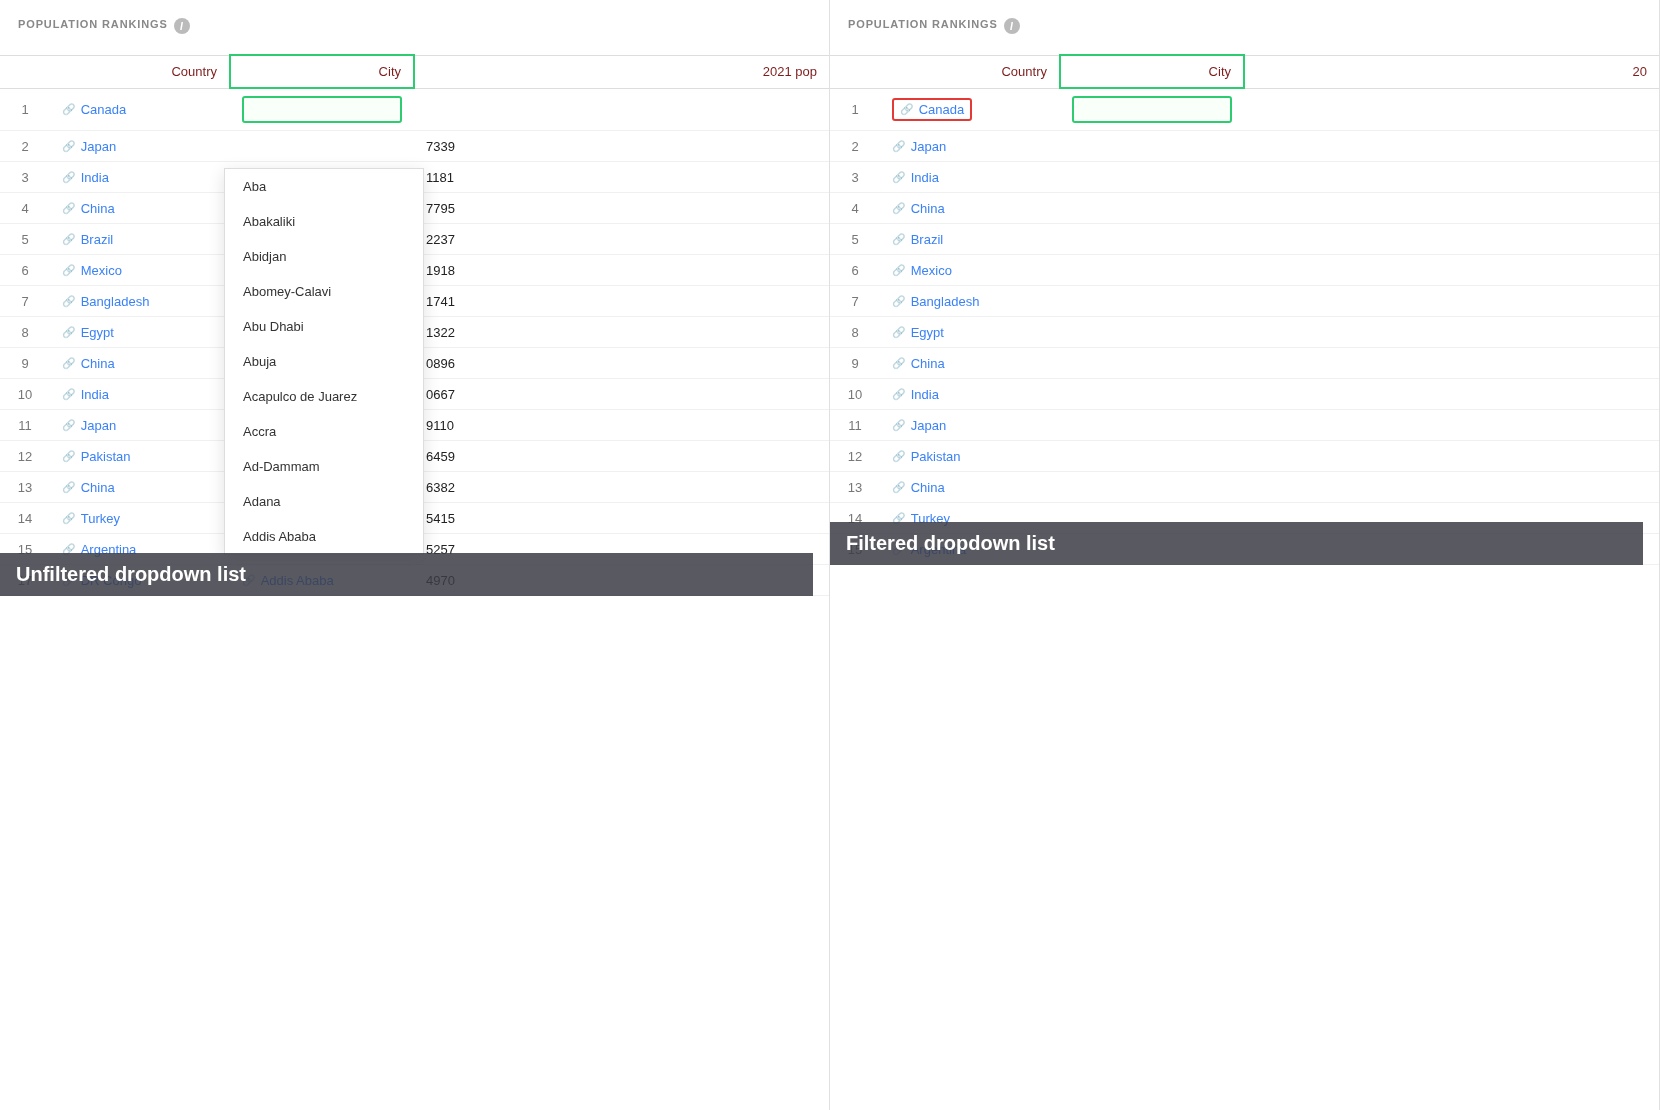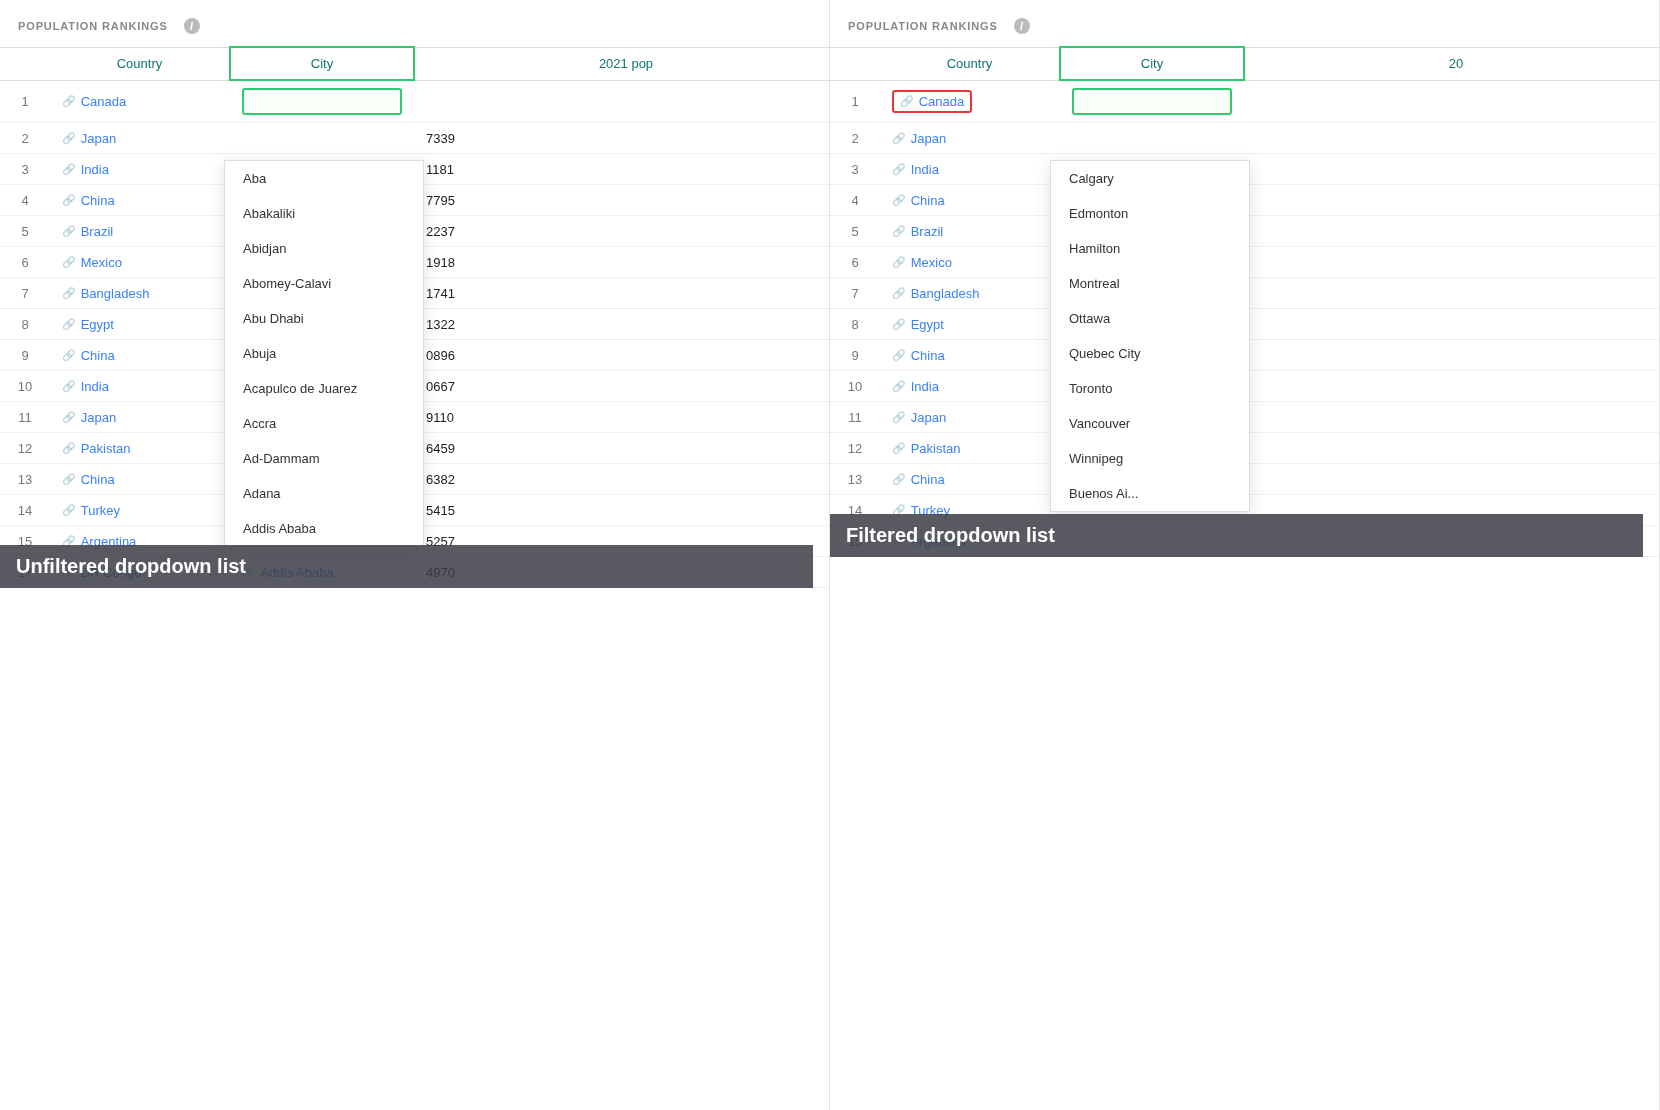--- a/index.html
+++ b/index.html
@@ -16,28 +16,27 @@
     .panel {
       flex: 1;
       padding: 18px 0 0 0;
       border-right: 1px solid #e0e0e0;
       position: relative;
       overflow: hidden;
     }
 
     .panel-title {
       display: flex;
-      align-items: center;
-      gap: 16px;
+      gap: 6px;
       font-size: 11px;
       font-weight: 700;
       letter-spacing: 0.08em;
       color: #888;
       text-transform: uppercase;
-      padding: 0 0 12px 18px;
+      padding: 0 0 20px 18px;
     }
 
     .info-icon {
       display: inline-flex;
       align-items: center;
       justify-content: center;
       width: 16px;
       height: 16px;
       border-radius: 50%;
       background: #bbb;
@@ -57,22 +56,22 @@
       width: 100%;
       border-collapse: collapse;
     }
 
     thead th {
       background: #fff;
       border-bottom: 1px solid #ddd;
       border-top: 1px solid #ddd;
       padding: 8px 12px;
       font-weight: 500;
-      color: #0f766e;
-      text-align: center;
+      color: #7f1d1d;
+      text-align: right;
       font-size: 13px;
     }
 
     thead th.num-col {
       width: 50px;
       text-align: center;
       color: #999;
     }
 
     tbody td {
@@ -400,28 +399,16 @@
           </tr>
           <tr>
             <td class="num-col">15</td>
             <td><span class="link-icon">Argentina</span></td>
             <td></td>
             <td></td>
           </tr>
         </tbody>
     </table>
 
-    <div class="dropdown" id="right-dropdown" style="top: 114px; left: 220px;">
-    <div class="dropdown-item">Calgary</div>
-        <div class="dropdown-item">Edmonton</div>
-        <div class="dropdown-item">Hamilton</div>
-        <div class="dropdown-item">Montreal</div>
-        <div class="dropdown-item">Ottawa</div>
-        <div class="dropdown-item">Quebec City</div>
-        <div class="dropdown-item">Toronto</div>
-        <div class="dropdown-item">Vancouver</div>
-        <div class="dropdown-item">Winnipeg</div>
-        <div class="dropdown-item">Buenos Ai...</div>
-      </div>
 
     <div class="badge-label">Filtered dropdown list</div>
   </div>
 </div>
 
 </body></html>

